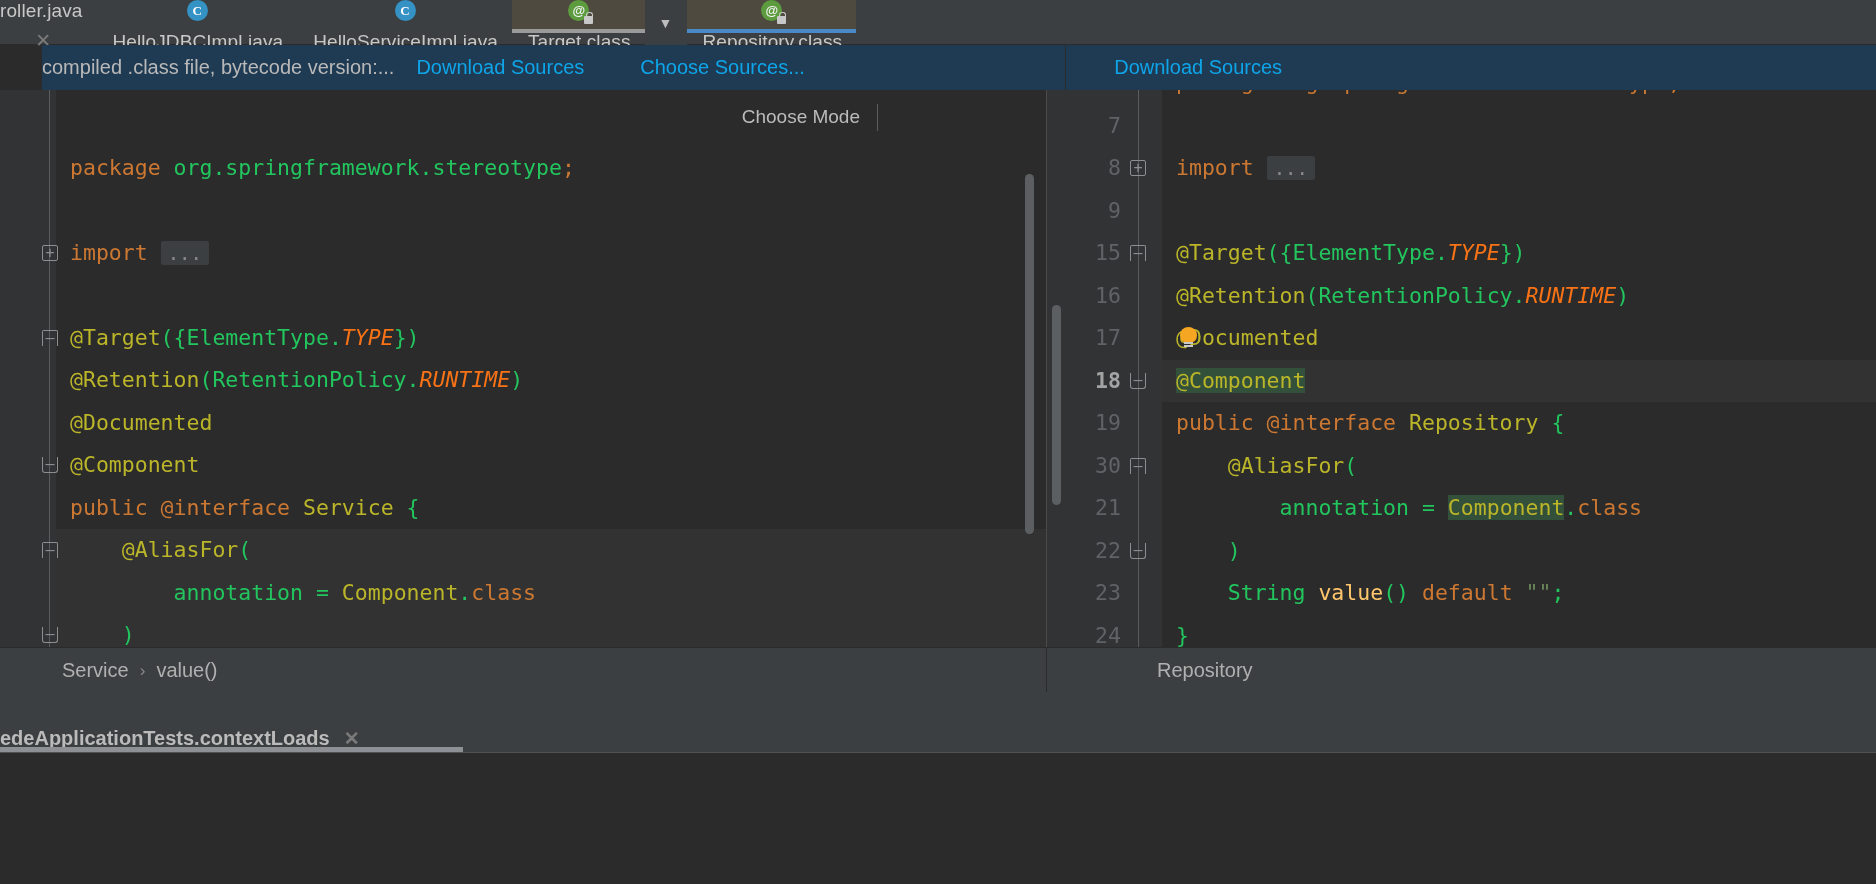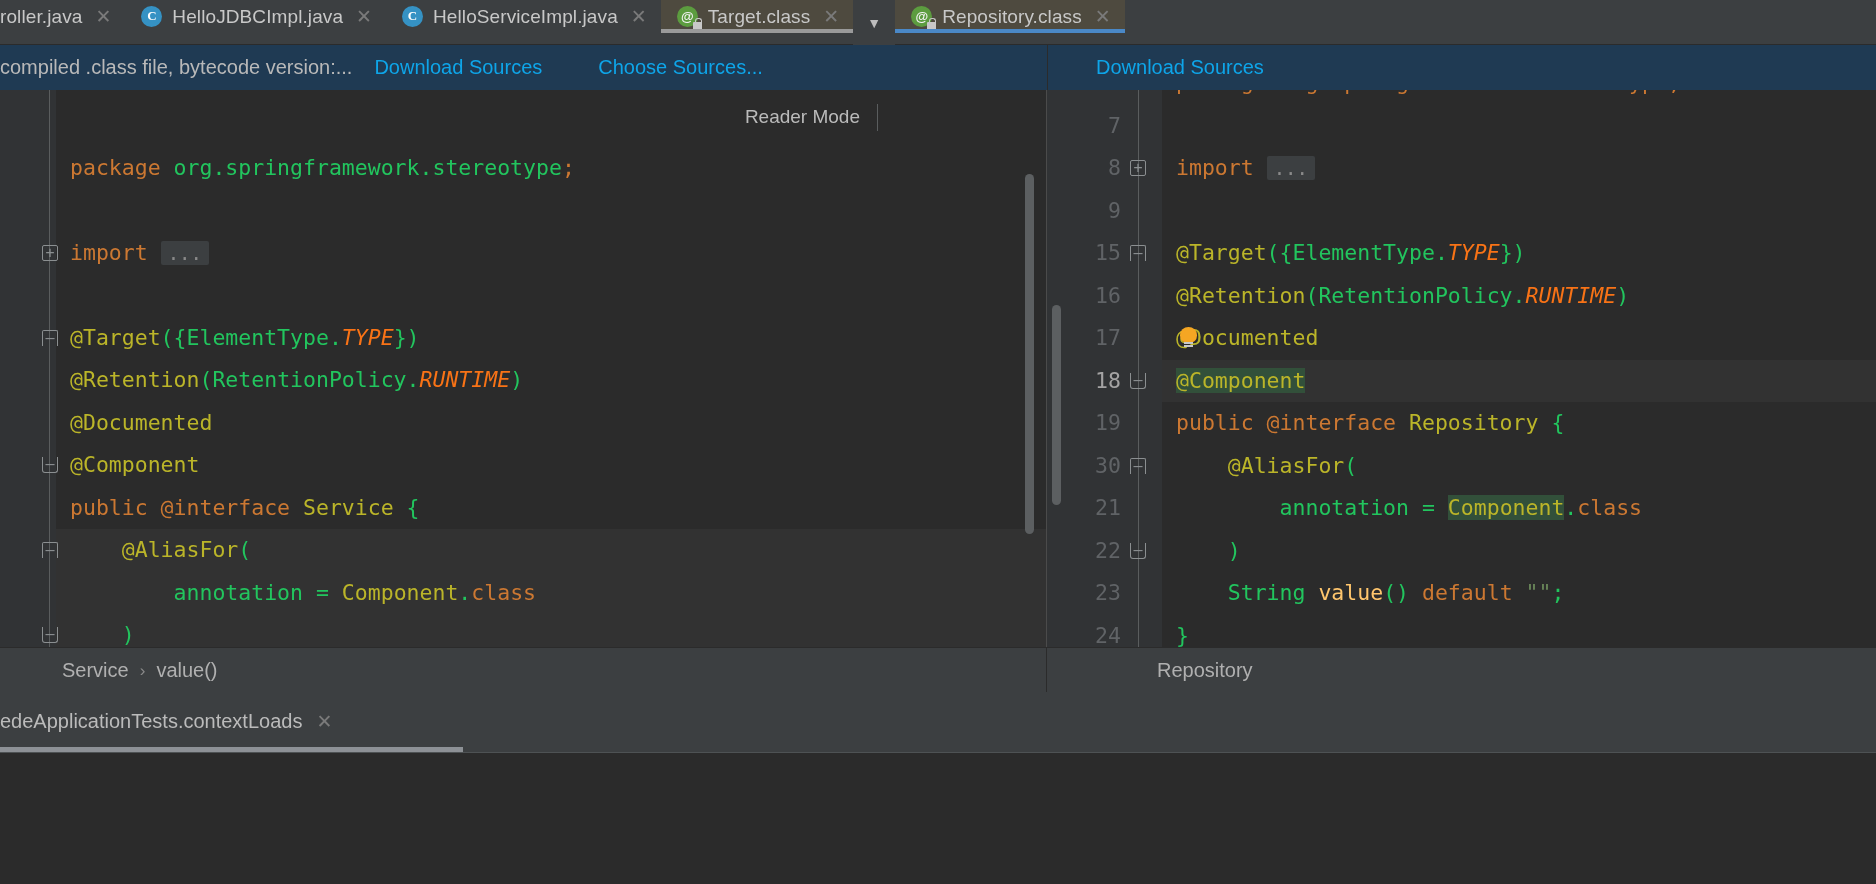--- a/index.html
+++ b/index.html
@@ -22,20 +22,21 @@
   .tab {
     display: flex; align-items: center; gap: 9px;
     padding: 0 14px 0 16px;
     height: 33px;
     position: relative;
     color: #bbbbbb;
     font-size: 19px;
     white-space: nowrap;
     cursor: default;
     background: #3c3f41;
+    flex-direction: column;
   }
   .tab.clipped-left { padding-left: 0; }
   .tab.selected-inactive { background: #4e4a3f; }
   .tab.selected-inactive::after {
     content: ""; position: absolute; left: 0; right: 0; bottom: 0;
     height: 4px; background: #9a9a9a;
   }
   .tab.selected-active { background: #4e4a3f; }
   .tab.selected-active::after {
     content: ""; position: absolute; left: 0; right: 0; bottom: 0;
@@ -81,21 +82,21 @@
     position: absolute; left: 0; top: 45px; width: 1876px; height: 45px;
     display: flex;
   }
   .notif {
     background: #1f3a53; height: 45px;
     display: flex; align-items: center;
     font-size: 20px; color: #b4b4b4;
     overflow: hidden; white-space: nowrap;
     position: relative;
   }
-  .notif-left  { width: 1047px; padding-left: 0; }
+  .notif-left  { width: 1047px; padding-left: 0; margin-left: 42px; }
   .notif-right { width: 829px; padding-left: 26px; border-left: 1px solid #2b2b2b; }
   .notif-text { color: #b9b9b9; }
   .notif-link {
     color: #0ea5e9; margin-left: 22px; cursor: pointer;
   }
   .notif-link.second { margin-left: 56px; }
 
   
   .editors {
     position: absolute; left: 0; top: 90px; width: 1876px; height: 557px;
@@ -130,21 +131,21 @@
   .line.hl { background: #323232; }
   .line.hl-full { background: #323232; }
 
   .linenums {
     position: absolute; top: 0; left: 0; width: 80px;
     font-family: "DejaVu Sans Mono", monospace;
     font-size: 21.5px; line-height: 42.5px;
     color: #606366; text-align: right;
   }
   .ln { height: 42.5px; padding-right: 6px; }
-  .ln.current { color: #a4a3a3; font-weight: normal; }
+  .ln.current { color: #a4a3a3; font-weight: bold; }
 
   
   .kw       { color: #cc7832; }
   .anno     { color: #bbb529; text-align: center; }
   .str      { color: #6a8759; }
   .field    { color: #f97316; font-style: italic; }
   .method   { color: #ffc66d; }
   .plain    { color: #22c55e; }
   .hl-green { background: #32503a; }
 
@@ -200,23 +201,24 @@
   }
   .crumb-sep { color: #8a8a8a; font-size: 17px; margin: 0 11px; }
 
   
   .bottombar {
     position: absolute; left: 0; top: 692px; width: 1876px; height: 192px;
     background: #3c3f41;
   }
   .runtab {
     position: absolute; left: 0; top: 0; height: 58px;
-    display: flex; align-items: center;
+    display: flex; align-items: flex-end;
     padding: 0 16px 0 0;
     background: #3c3f41;
+    font-weight: bold;
   }
   .runtab-label { font-size: 20px; color: #bbbbbb; }
   .runtab-close { font-size: 19px; color: #7a7a7a; margin-left: 14px; }
   .runtab-underline {
     position: absolute; left: 0; top: 55px; width: 463px; height: 5px;
     background: #8d9196;
   }
   .bottom-divider {
     position: absolute; left: 0; top: 60px; width: 1876px; height: 1px;
     background: #4e5254;
@@ -286,21 +288,21 @@
     <div class="notif notif-right">
       <span class="notif-link">Download Sources</span>
     </div>
   </div>
 
   <div class="editors">
 
     <div class="pane pane-left">
       <div class="gutter gutter-left"></div>
       <div class="fold-rail" style="left:49px; top:0; bottom:0;"></div>
-      <div class="reader-mode">Reader Mode</div>
+      <div class="reader-mode">Choose Mode</div>
       <div class="reader-divider"></div>
       <div class="code code-left" id="left-code" style="top: 14px;"><div class="line"></div><div class="line"><span class="kw">package </span><span class="plain">org.springframework.stereotype</span><span class="kw">;</span></div><div class="line"></div><div class="line"><span class="fold-marker fold-box" style="left:-14px; top:13px;">+</span><span class="kw">import</span><span class="plain"> </span><span class="ellipsis-fold">...</span></div><div class="line"></div><div class="line"><span class="fold-marker fold-top" style="left:-14px; top:13px;">–</span><span class="anno">@Target</span><span class="plain">({</span><span class="plain">ElementType</span><span class="plain">.</span><span class="field">TYPE</span><span class="plain">})</span></div><div class="line"><span class="anno">@Retention</span><span class="plain">(</span><span class="plain">RetentionPolicy</span><span class="plain">.</span><span class="field">RUNTIME</span><span class="plain">)</span></div><div class="line"><span class="anno">@Documented</span></div><div class="line"><span class="fold-marker fold-bot" style="left:-14px; top:13px;">–</span><span class="anno">@Component</span></div><div class="line"><span class="kw">public </span><span class="kw">@interface</span><span class="plain"> </span><span class="anno">Service</span><span class="plain"> {</span></div><div class="line hl"><span class="fold-marker fold-top" style="left:-14px; top:13px;">–</span><span class="plain">    </span><span class="anno">@AliasFor</span><span class="plain">(</span></div><div class="line hl"><span class="plain">        </span><span class="plain">annotation</span><span class="plain"> = </span><span class="anno">Component</span><span class="plain">.</span><span class="kw">class</span></div><div class="line hl"><span class="fold-marker fold-bot" style="left:-14px; top:13px;">–</span><span class="plain">    )</span></div></div>
       <div class="vscroll" style="right:12px; top:84px; height:360px;"></div>
     </div>
 
     <div class="pane pane-right">
       <div class="gutter gutter-right"></div>
       <div class="linenums" id="right-linenums" style="top: -28px;">
           <div class="ln"></div>
           <div class="ln">7</div>

